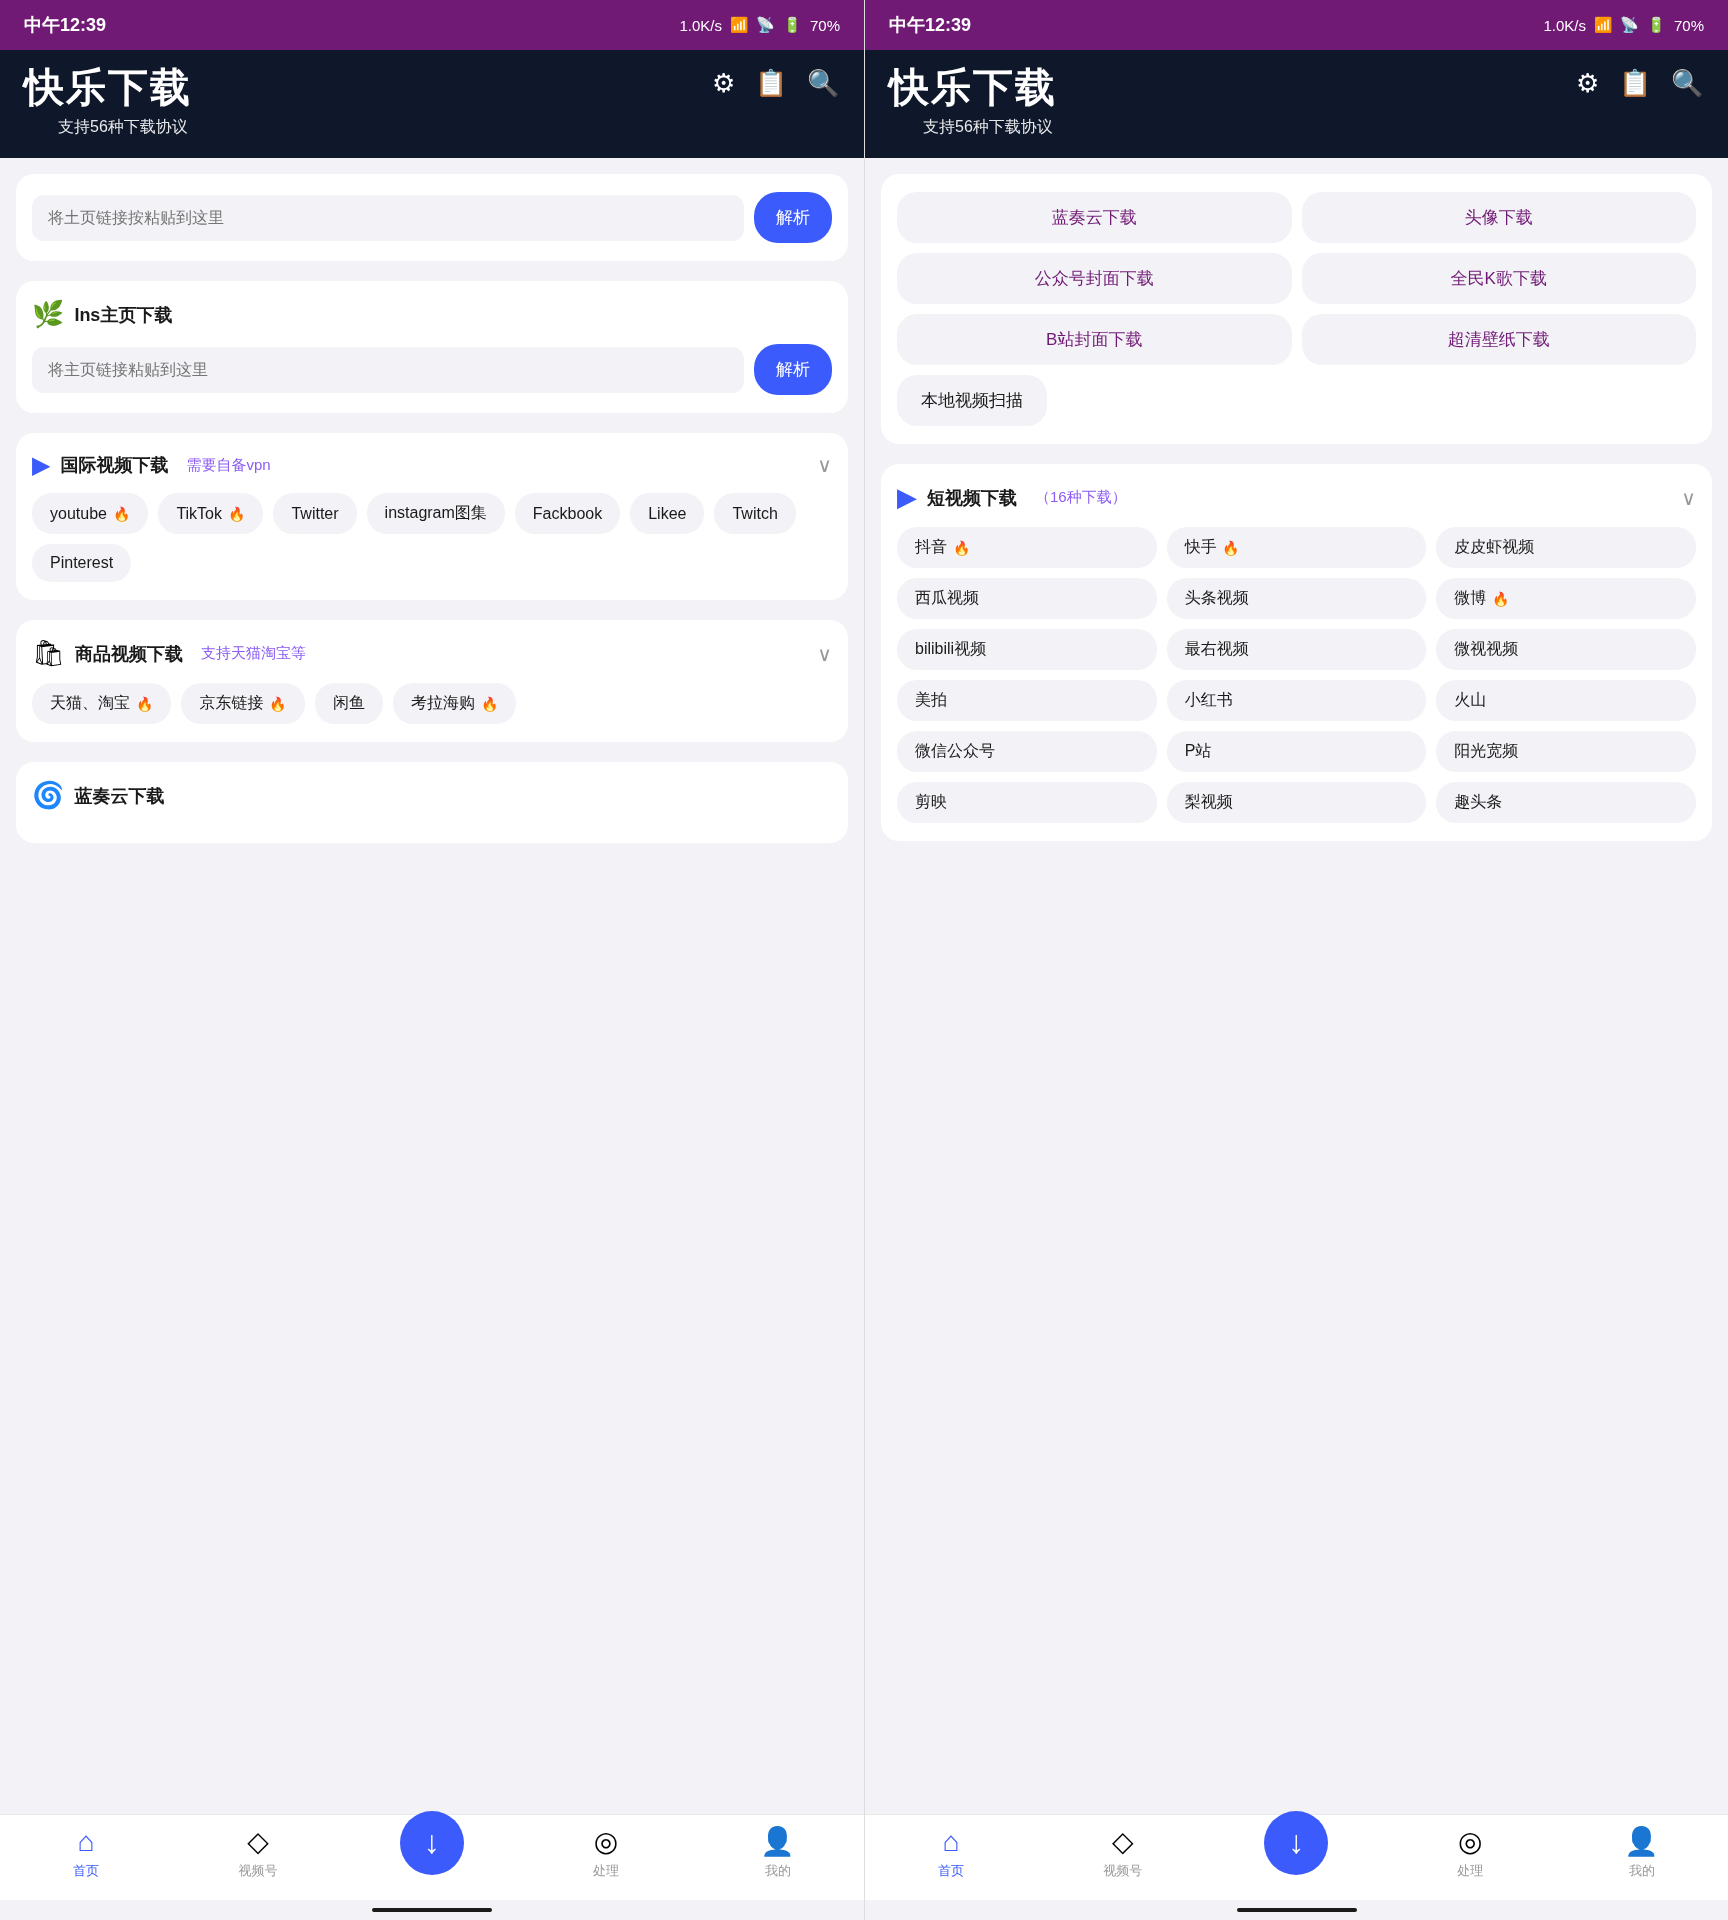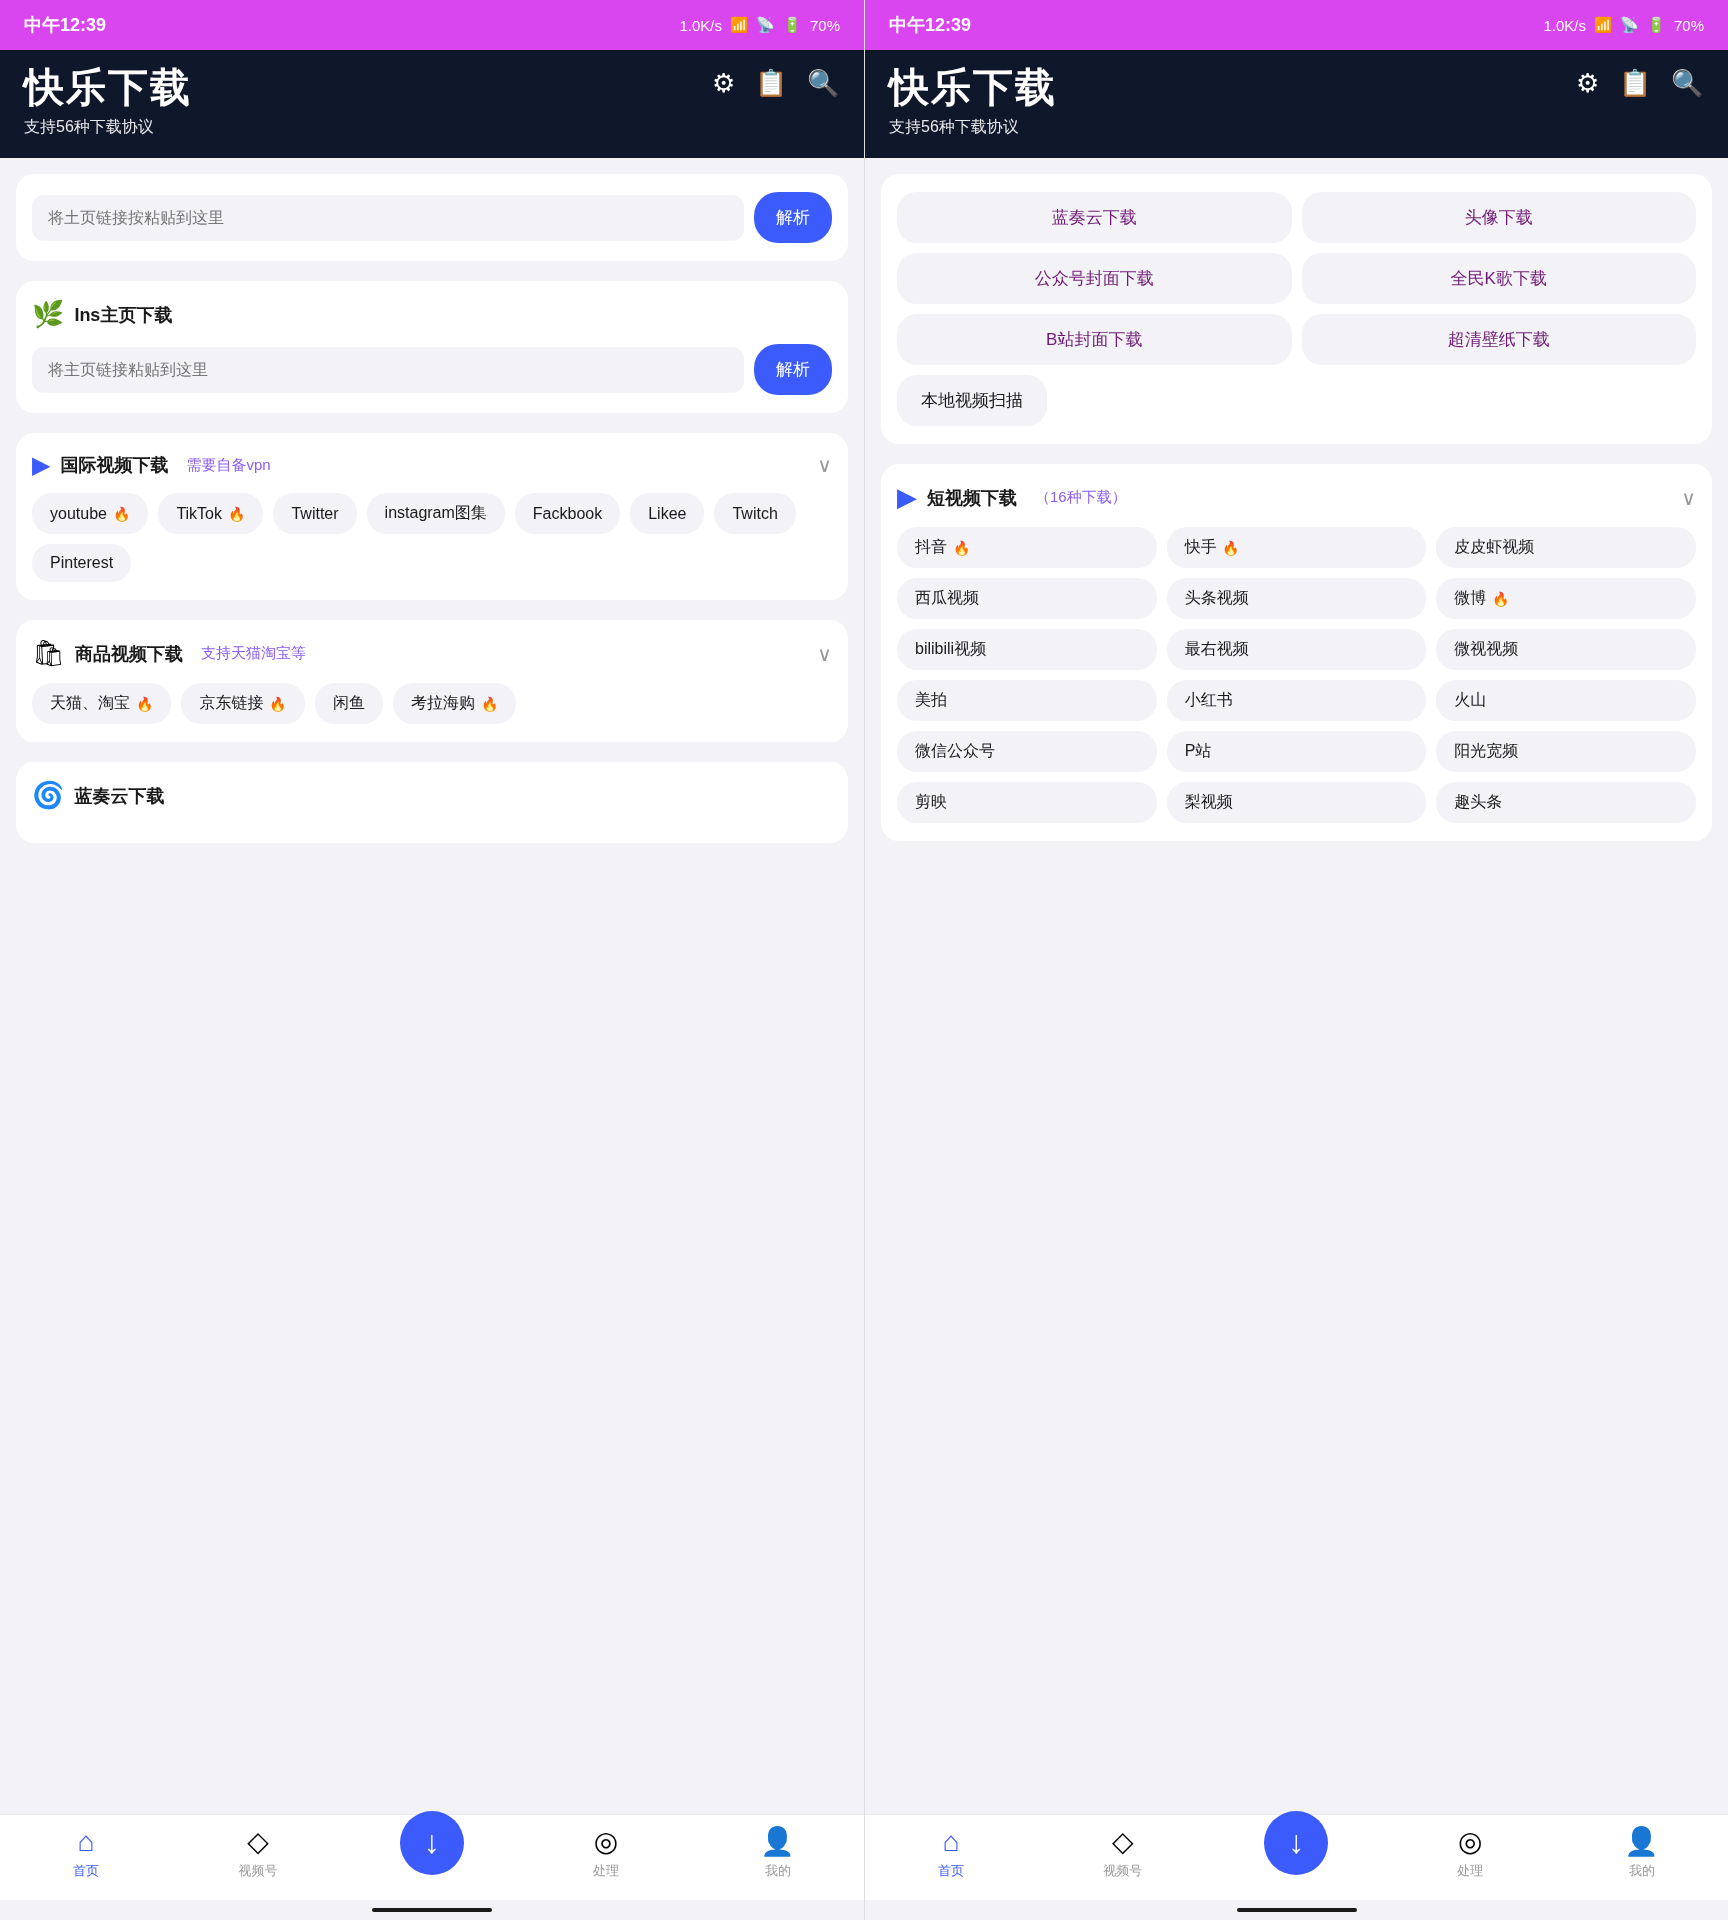--- a/index.html
+++ b/index.html
@@ -13,21 +13,21 @@
     .phone-panel {
       width: 864px;
       min-height: 1920px;
       display: flex;
       flex-direction: column;
       background: #f2f2f7;
       overflow: hidden;
     }
     
     .status-bar {
-      background: #d946ef;
+      background: #701a75;
       display: flex;
       justify-content: space-between;
       align-items: center;
       padding: 10px 24px;
       height: 50px;
     }
     .status-time {
       color: white;
       font-size: 18px;
       font-weight: 600;
@@ -52,20 +52,21 @@
     }
     .header-title h1 {
       font-size: 40px;
       font-weight: 700;
       letter-spacing: 2px;
     }
     .header-title p {
       font-size: 16px;
       margin-top: 2px;
       opacity: 0.9;
+      margin-left: 34px;
     }
     .header-icons {
       display: flex;
       gap: 20px;
       align-items: center;
       margin-top: 8px;
     }
     .header-icon {
       color: white;
       font-size: 26px;

